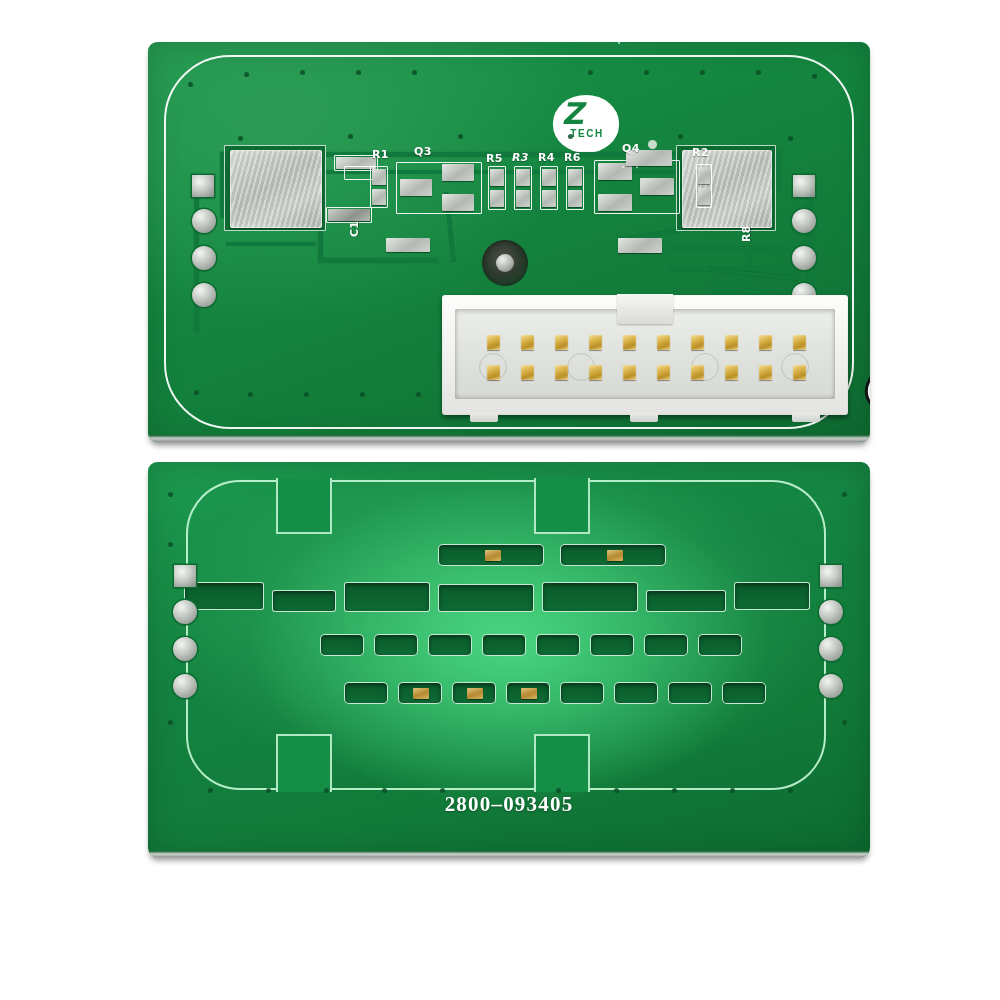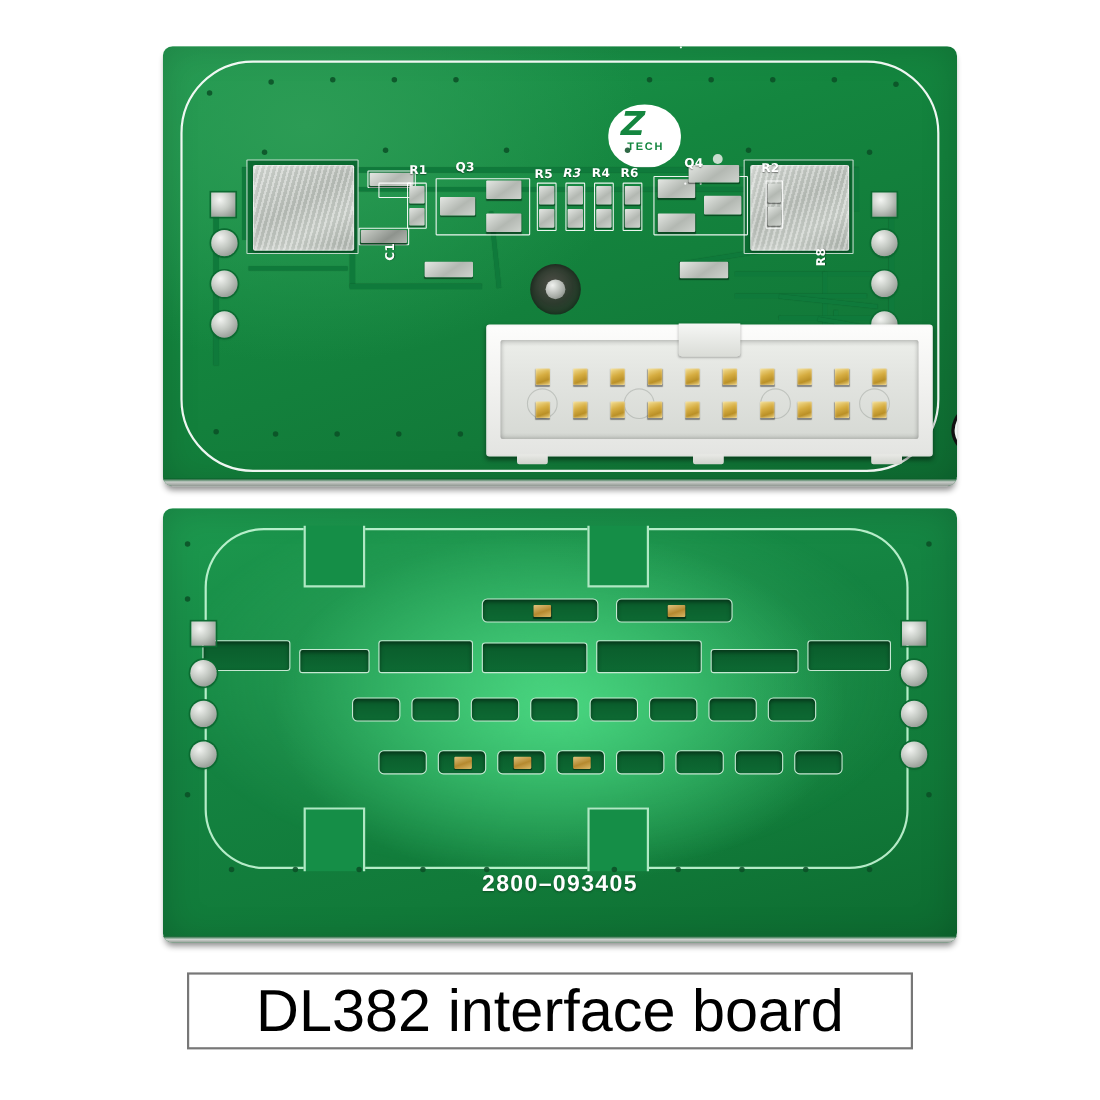--- a/index.html
+++ b/index.html
@@ -207,21 +207,21 @@
     box-shadow:inset 0 2px 4px rgba(0,0,0,.45);
   }
   .slot-cap{
     position:absolute;width:16px;height:11px;border-radius:1px;
     background:linear-gradient(160deg,#e0c47f,#b5892f 55%,#d9b766);
     box-shadow:0 1px 1px rgba(0,0,0,.5);
   }
   .back-pn{
     position:absolute;left:0;right:0;top:330px;text-align:center;
     color:#ffffff;font-size:21px;font-weight:bold;letter-spacing:1.2px;
-    font-family:Liberation Sans, sans-serif;
+    font-family:Liberation Serif, serif;
     text-shadow:0 1px 2px rgba(0,0,0,.35);
   }
 
   
   .caption-box{
     position:absolute;left:170px;top:884px;width:660px;height:70px;
     border:2px solid #777;background:#ffffff;box-sizing:border-box;
     display:flex;align-items:center;justify-content:center;
   }
   .caption-text{
@@ -491,17 +491,14 @@
     <div class="via-dot" style="left:292px;top:326px;width:5px;height:5px;"></div>
     <div class="via-dot" style="left:408px;top:326px;width:5px;height:5px;"></div>
     <div class="via-dot" style="left:466px;top:326px;width:5px;height:5px;"></div>
     <div class="via-dot" style="left:524px;top:326px;width:5px;height:5px;"></div>
     <div class="via-dot" style="left:582px;top:326px;width:5px;height:5px;"></div>
     <div class="via-dot" style="left:640px;top:326px;width:5px;height:5px;"></div>
 
     <div class="back-pn">2800–093405</div>
   </div>
 
-  <div class="caption-box">
-    <span class="caption-text">DL382 interface board</span>
-  </div>
 
 </div>
 
 </body></html>

